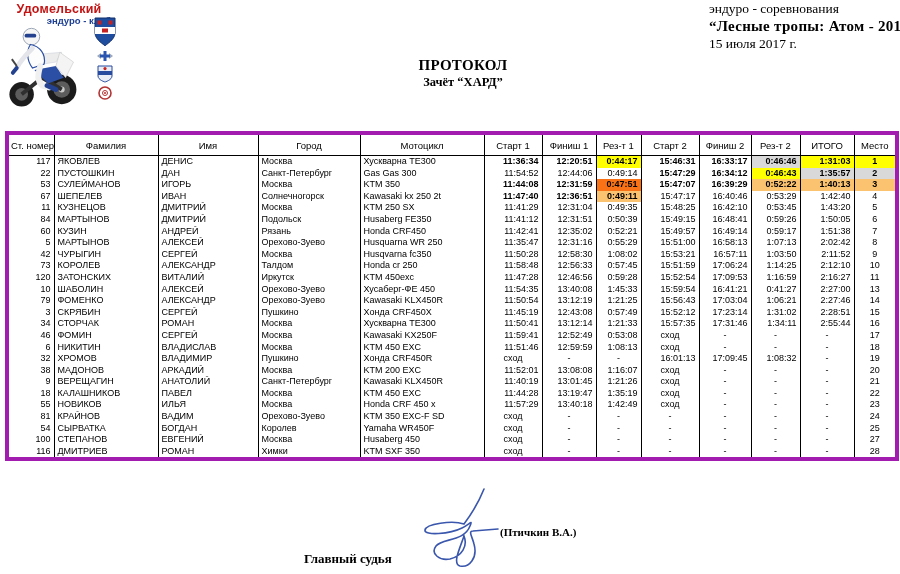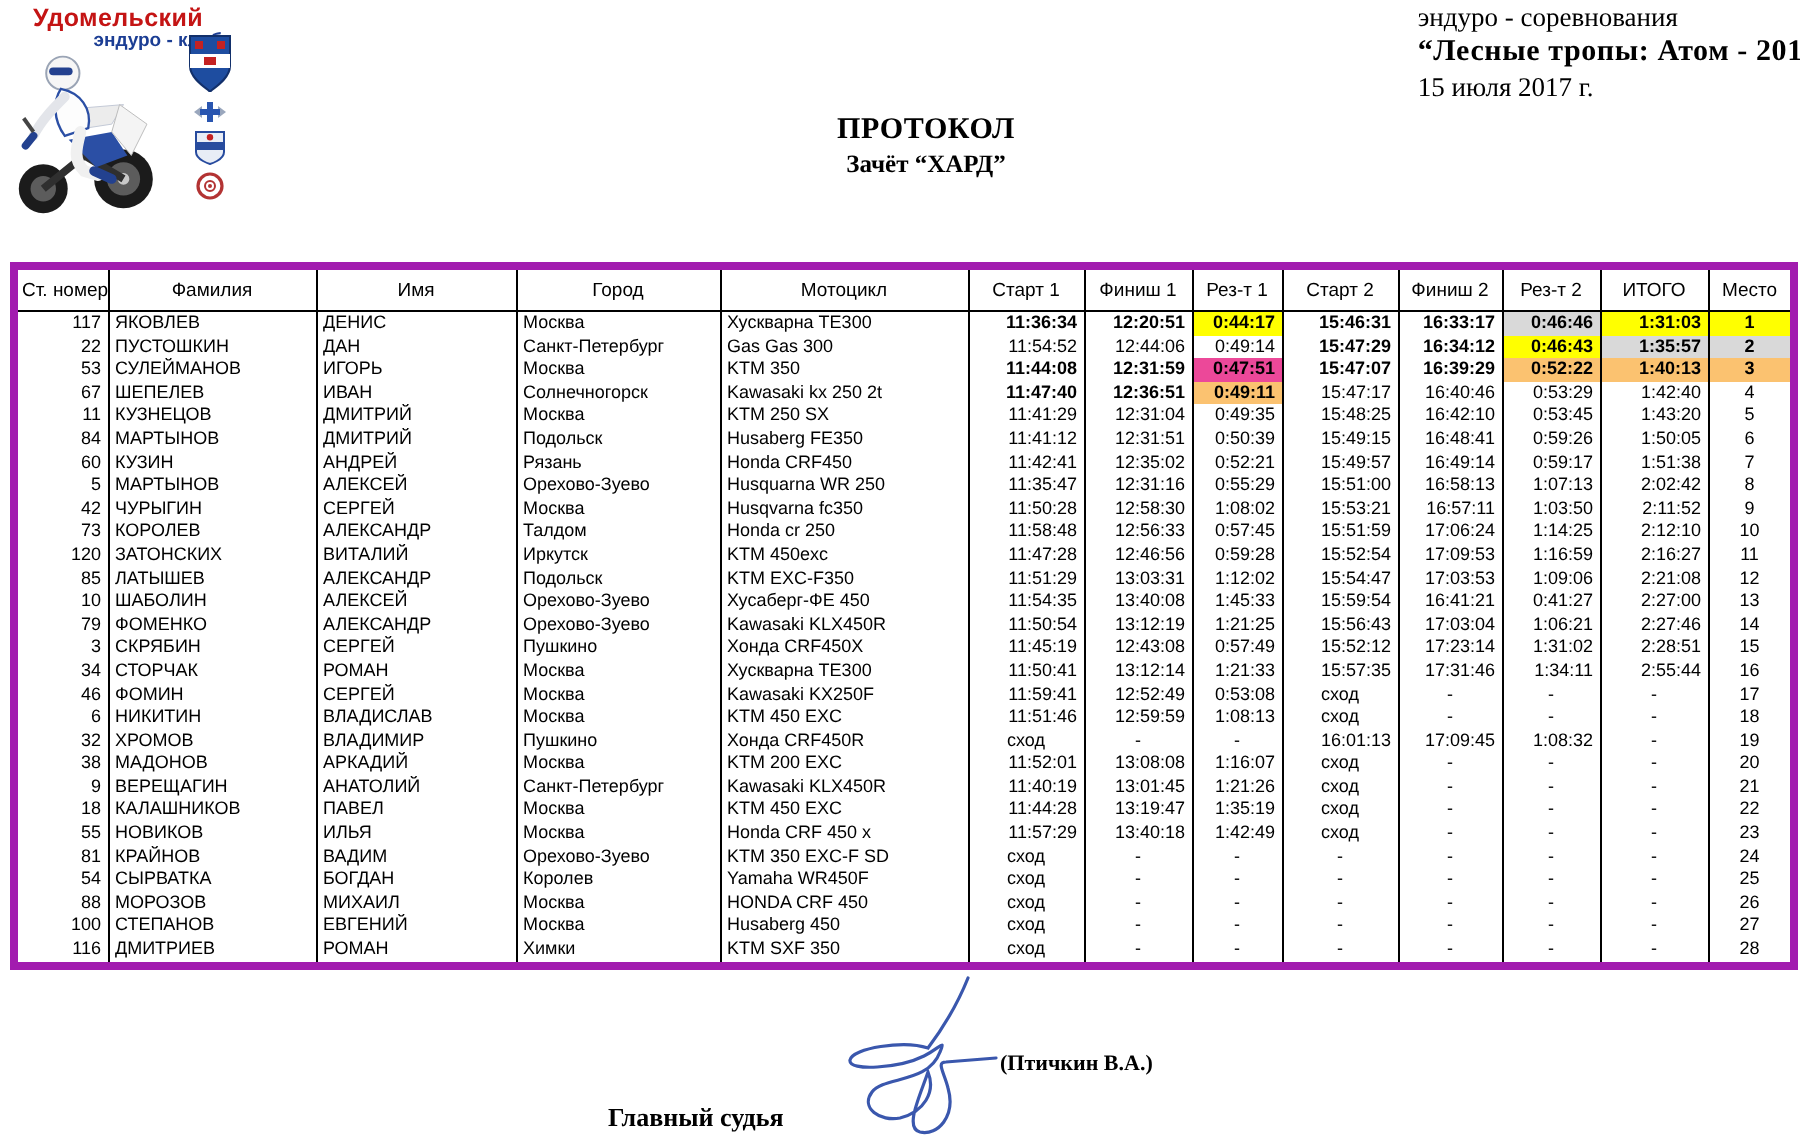--- a/index.html
+++ b/index.html
@@ -177,21 +177,21 @@
           <td class="ctr b" style="background: rgb(217, 217, 217);">2</td>
         </tr>
         <tr>
           <td class="num">53</td>
           <td class="lf">СУЛЕЙМАНОВ</td>
           <td class="lf">ИГОРЬ</td>
           <td class="lf">Москва</td>
           <td class="lf">KTM 350</td>
           <td class="rt b">11:44:08</td>
           <td class="rt b">12:31:59</td>
-          <td class="rt b" style="background: #ec4899;">0:47:51</td>
+          <td class="rt b" style="background: #f97316;">0:47:51</td>
           <td class="rt b">15:47:07</td>
           <td class="rt b">16:39:29</td>
           <td class="rt b" style="background: rgb(251, 194, 112);">0:52:22</td>
           <td class="rt b" style="background: rgb(251, 194, 112);">1:40:13</td>
           <td class="ctr b" style="background: rgb(251, 194, 112);">3</td>
         </tr>
         <tr>
           <td class="num">67</td>
           <td class="lf">ШЕПЕЛЕВ</td>
           <td class="lf">ИВАН</td>
@@ -305,35 +305,20 @@
           <td class="rt">11:47:28</td>
           <td class="rt">12:46:56</td>
           <td class="rt">0:59:28</td>
           <td class="rt">15:52:54</td>
           <td class="rt">17:09:53</td>
           <td class="rt">1:16:59</td>
           <td class="rt">2:16:27</td>
           <td class="ctr">11</td>
         </tr>
         <tr>
-          <td class="num">85</td>
-          <td class="lf">ЛАТЫШЕВ</td>
-          <td class="lf">АЛЕКСАНДР</td>
-          <td class="lf">Подольск</td>
-          <td class="lf">KTM EXC-F350</td>
-          <td class="rt">11:51:29</td>
-          <td class="rt">13:03:31</td>
-          <td class="rt">1:12:02</td>
-          <td class="rt">15:54:47</td>
-          <td class="rt">17:03:53</td>
-          <td class="rt">1:09:06</td>
-          <td class="rt">2:21:08</td>
-          <td class="ctr">12</td>
-        </tr>
-        <tr>
           <td class="num">10</td>
           <td class="lf">ШАБОЛИН</td>
           <td class="lf">АЛЕКСЕЙ</td>
           <td class="lf">Орехово-Зуево</td>
           <td class="lf">Хусаберг-ФЕ 450</td>
           <td class="rt">11:54:35</td>
           <td class="rt">13:40:08</td>
           <td class="rt">1:45:33</td>
           <td class="rt">15:59:54</td>
           <td class="rt">16:41:21</td>
@@ -515,35 +500,20 @@
           <td class="ctr">сход</td>
           <td class="ctr">-</td>
           <td class="ctr">-</td>
           <td class="ctr">-</td>
           <td class="ctr">-</td>
           <td class="ctr">-</td>
           <td class="ctr">-</td>
           <td class="ctr">25</td>
         </tr>
         <tr>
-          <td class="num">88</td>
-          <td class="lf">МОРОЗОВ</td>
-          <td class="lf">МИХАИЛ</td>
-          <td class="lf">Москва</td>
-          <td class="lf">HONDA CRF 450</td>
-          <td class="ctr">сход</td>
-          <td class="ctr">-</td>
-          <td class="ctr">-</td>
-          <td class="ctr">-</td>
-          <td class="ctr">-</td>
-          <td class="ctr">-</td>
-          <td class="ctr">-</td>
-          <td class="ctr">26</td>
-        </tr>
-        <tr>
           <td class="num">100</td>
           <td class="lf">СТЕПАНОВ</td>
           <td class="lf">ЕВГЕНИЙ</td>
           <td class="lf">Москва</td>
           <td class="lf">Husaberg 450</td>
           <td class="ctr">сход</td>
           <td class="ctr">-</td>
           <td class="ctr">-</td>
           <td class="ctr">-</td>
           <td class="ctr">-</td>

